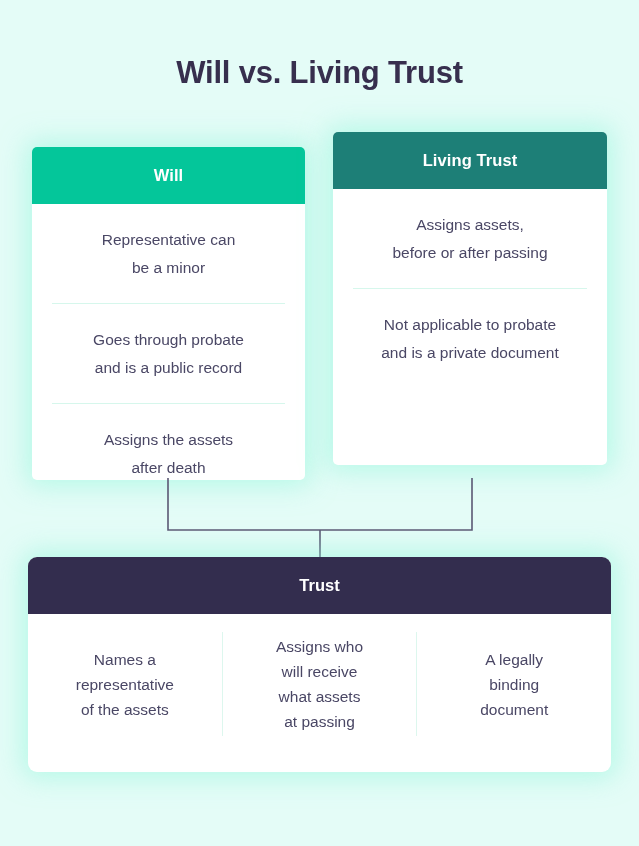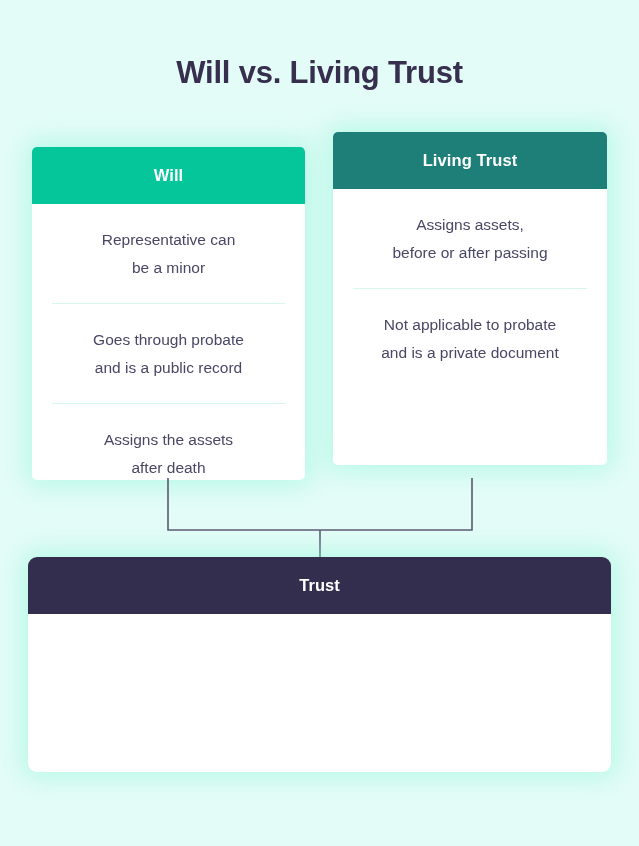--- a/index.html
+++ b/index.html
@@ -170,15 +170,20 @@
 
   <div class="connector">
     <svg width="340" height="82" viewBox="0 0 340 82" fill="none">
       <path d="M18 0 V52 H322 V0" stroke="#5b5874" stroke-width="1.6" fill="none"></path>
       <path d="M170 52 V82" stroke="#5b5874" stroke-width="1.6" fill="none"></path>
     </svg>
   </div>
 
   <div class="card-both">
     <div class="both-header">Trust</div>
+    <div class="both-body">
+      <div class="both-col">Names a<br>representative<br>of the assets</div>
+      <div class="both-col">Assigns who<br>will receive<br>what assets<br>at passing</div>
+      <div class="both-col">A legally<br>binding<br>document</div>
+    </div>
   </div>
 
 </div>
 
 </body></html>

